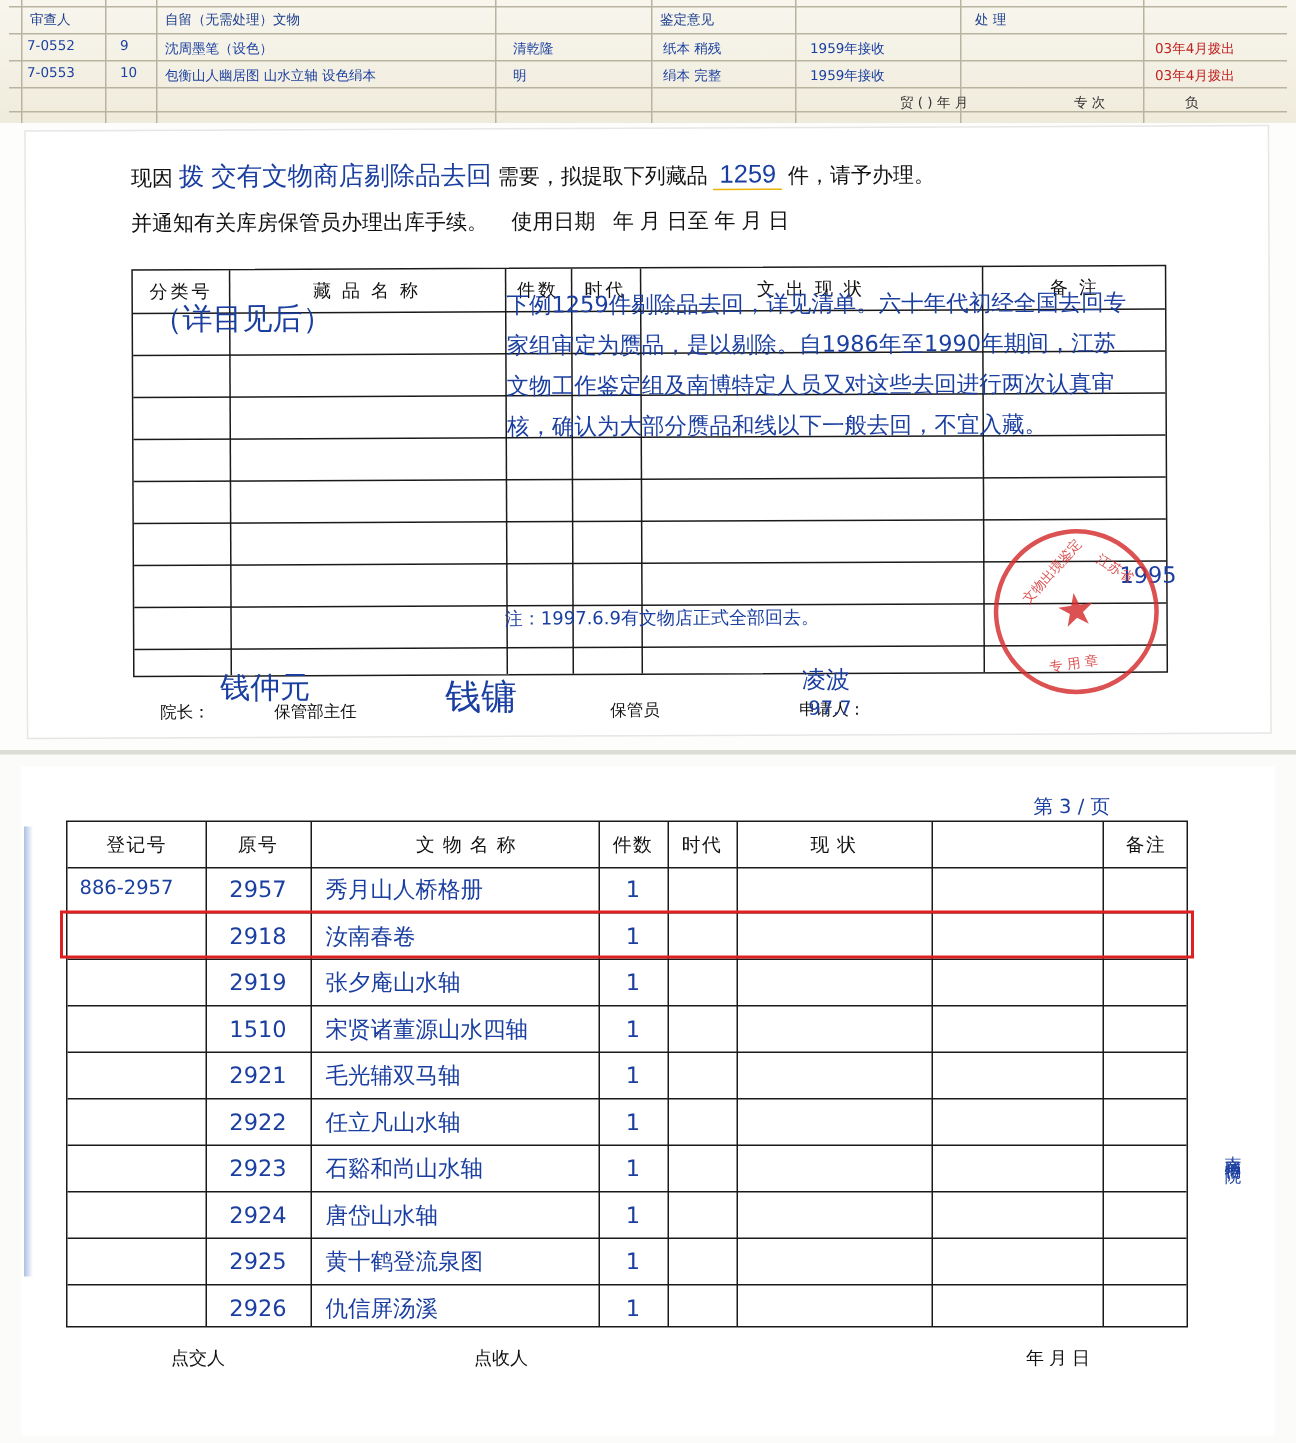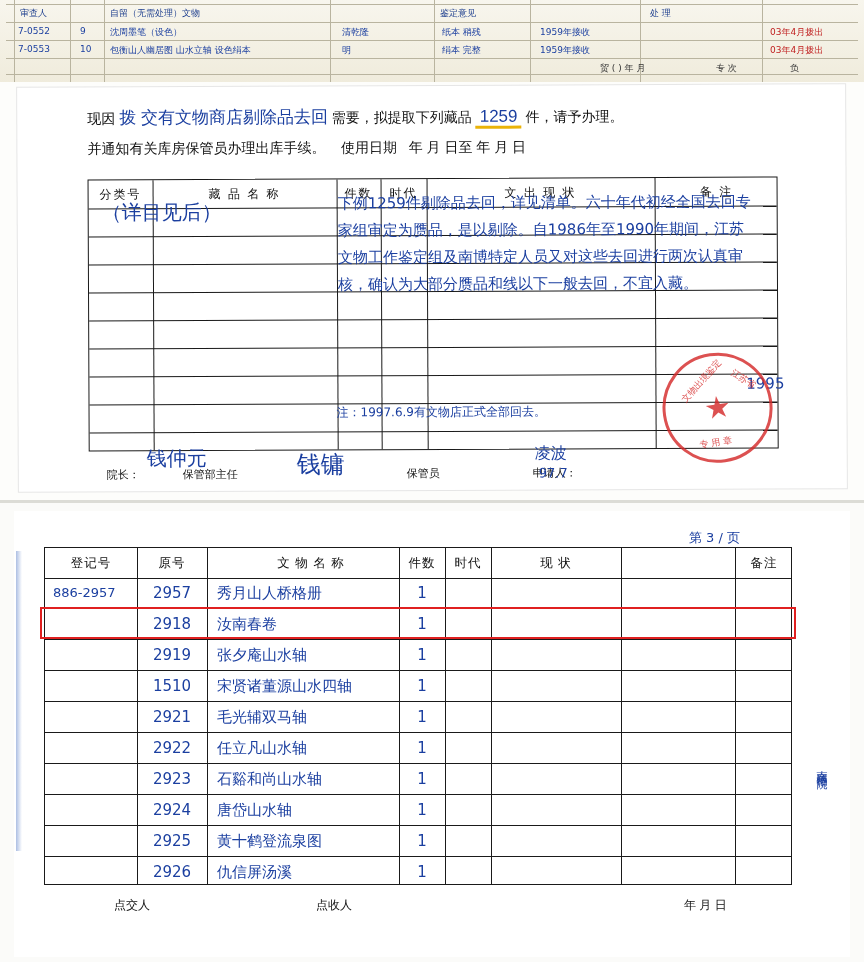--- a/index.html
+++ b/index.html
@@ -87,21 +87,21 @@
   }
   .mid-header .hl1, .mid-header .hl2 {
     display: block;
     white-space: nowrap;
   }
   .hand-lg {
     font-size: 17px;
     color: #1b3fa0;
   }
   .underline-txt {
-    border-bottom: 3px solid #eab308;
+    border-bottom: 1px solid #eab308;
     padding: 0 4px;
   }
 
   
   .mid-table {
     position: absolute;
     left: 70px; top: 92px;
     width: 690px; height: 272px;
     border: 1.6px solid #1a1a1a;
     box-sizing: border-box;

